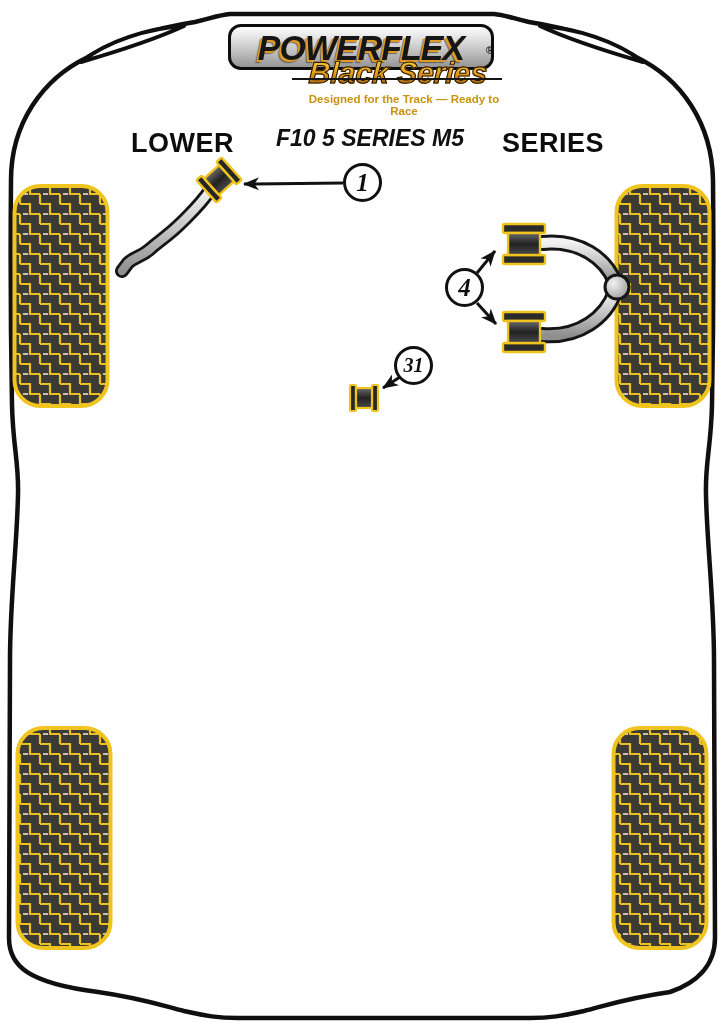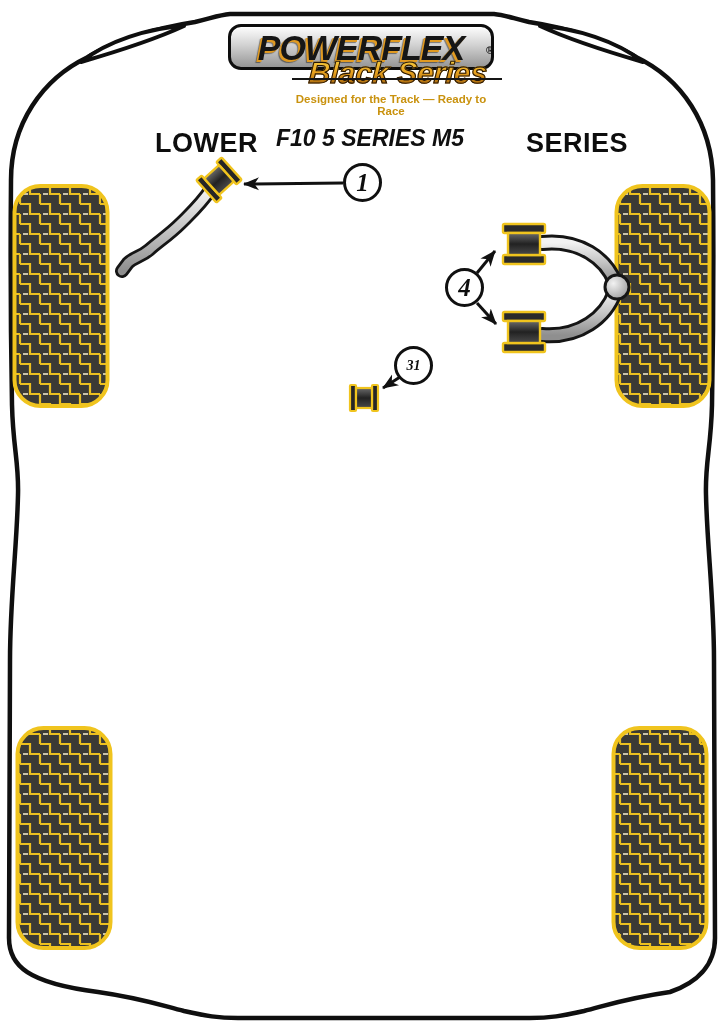--- a/index.html
+++ b/index.html
@@ -38,46 +38,46 @@
       background:linear-gradient(180deg,#f9d84a 0%,#e8a21f 48%,#8a4d05 100%);
       -webkit-background-clip:text;background-clip:text;color:transparent;
       text-shadow:none;-webkit-text-stroke:1.1px #241505;
     }
   }
   .series-slash{
     position:absolute;left:292px;top:78px;width:210px;height:2px;
     background:#151515;z-index:4;
   }
   .tagline{
-    position:absolute;left:291px;top:93px;width:200px;text-align:center;
+    position:absolute;left:304px;top:93px;width:200px;text-align:center;
     font:700 11.5px "Liberation Sans",sans-serif;color:#c9920e;
   }
   .vehicle-title{
     position:absolute;left:230px;top:109px;width:280px;text-align:center;
     font:italic 900 23px "Liberation Sans",sans-serif;color:#101010;
     letter-spacing:0px;
     margin-top:16px;
   }
   .section-label{
     position:absolute;font:900 27px "Liberation Sans",sans-serif;
-    color:#0d0d0d;letter-spacing:0.5px;margin-left:24px;
+    color:#0d0d0d;letter-spacing:0.5px;
   }
   .label-lower{left:131px;top:128px;}
   .label-upper{left:502px;top:128px;}
 
   .callout{
     position:absolute;width:39px;height:39px;box-sizing:border-box;
     border:3px solid #101010;border-radius:50%;background:#ffffff;
     display:flex;align-items:center;justify-content:center;
     font:italic 700 25px "Liberation Serif",serif;color:#0d0d0d;
     z-index:5;cursor:pointer;
   }
   .callout-1{left:343px;top:163px;}
   .callout-4{left:445px;top:268px;}
-  .callout-31{left:394px;top:346px;font-size:14px;}
+  .callout-31{left:394px;top:346px;font-size:20px;}
 </style>
 </head>
 <body>
 
 <div class="stage">
 
   <svg width="724" height="1024" viewBox="0 0 724 1024">
     <defs>
       <pattern id="tread" width="20" height="20" patternUnits="userSpaceOnUse">
         <rect width="20" height="20" fill="#3b3a35"></rect>

